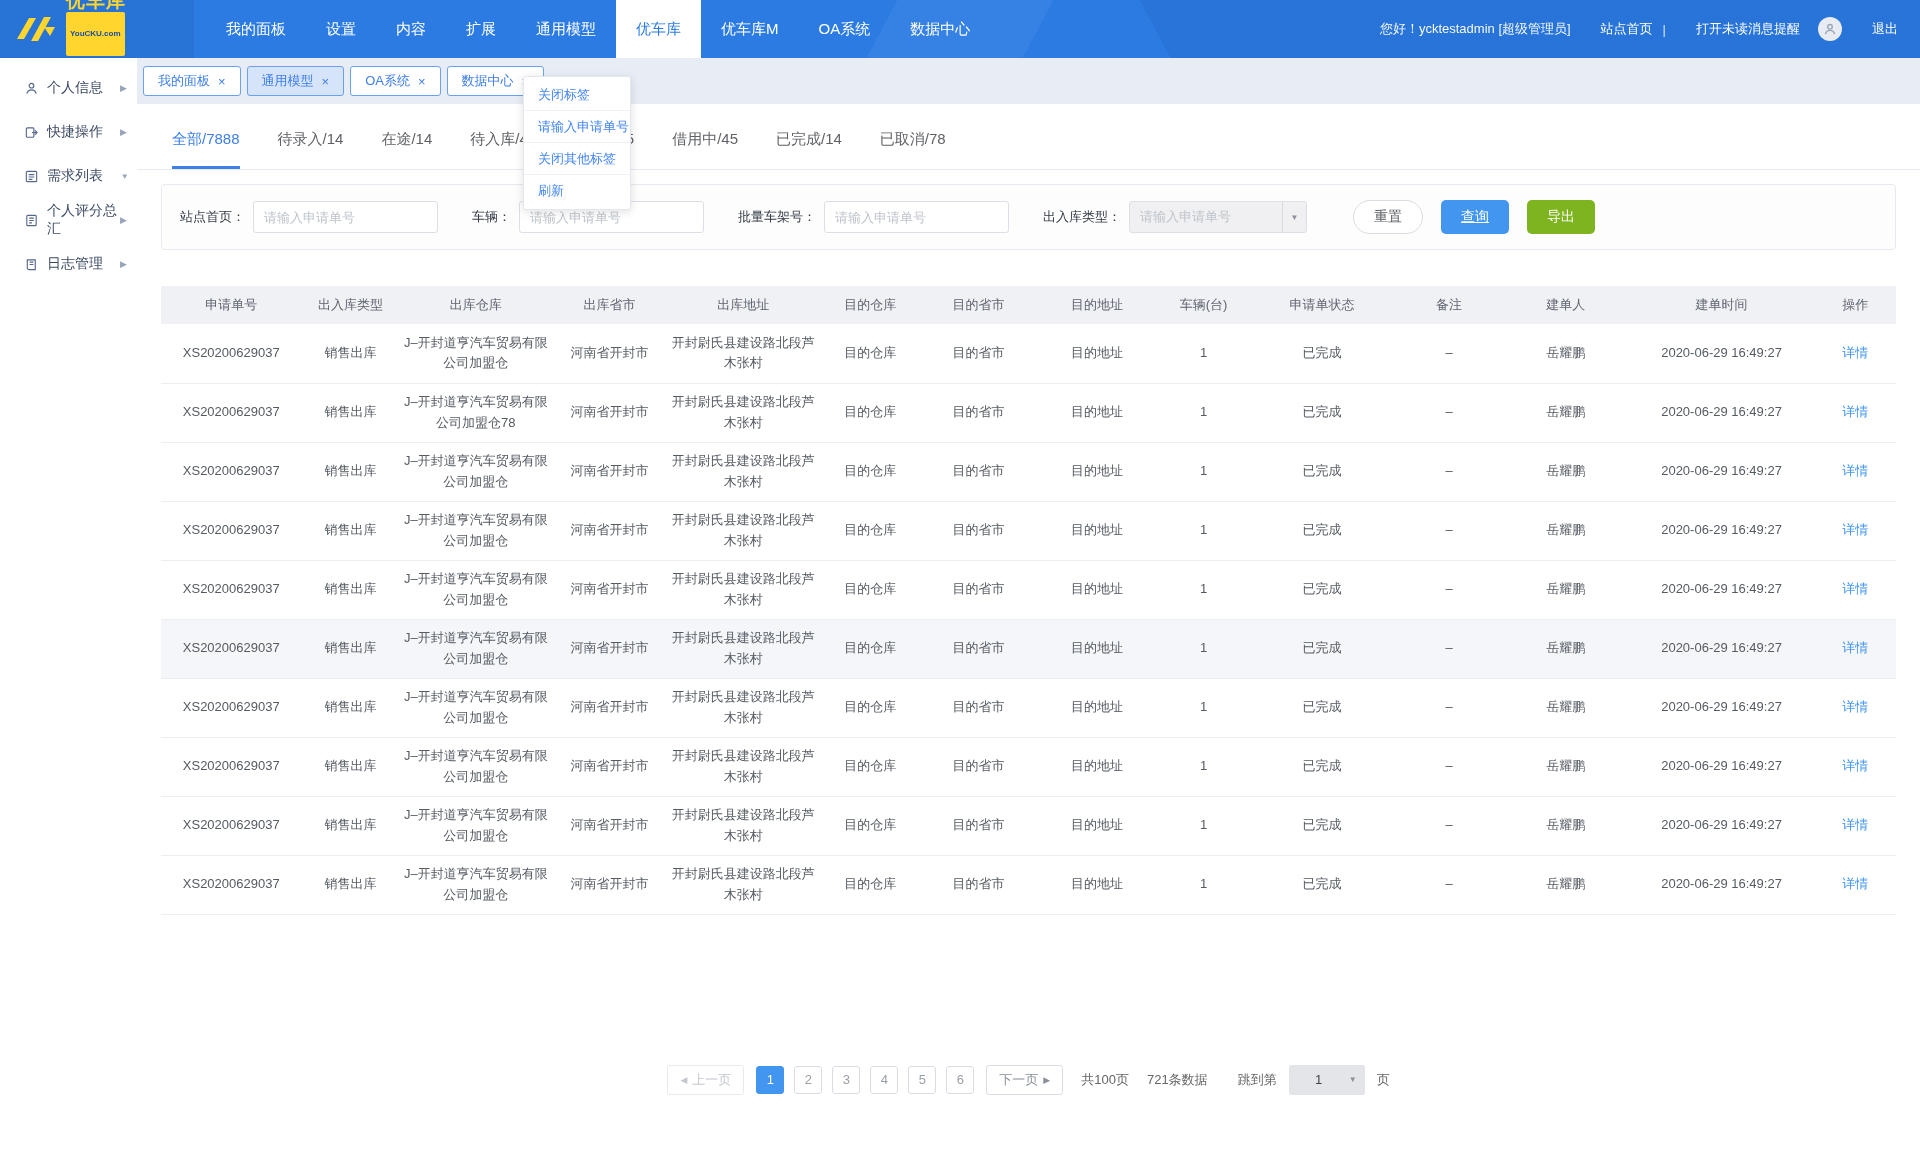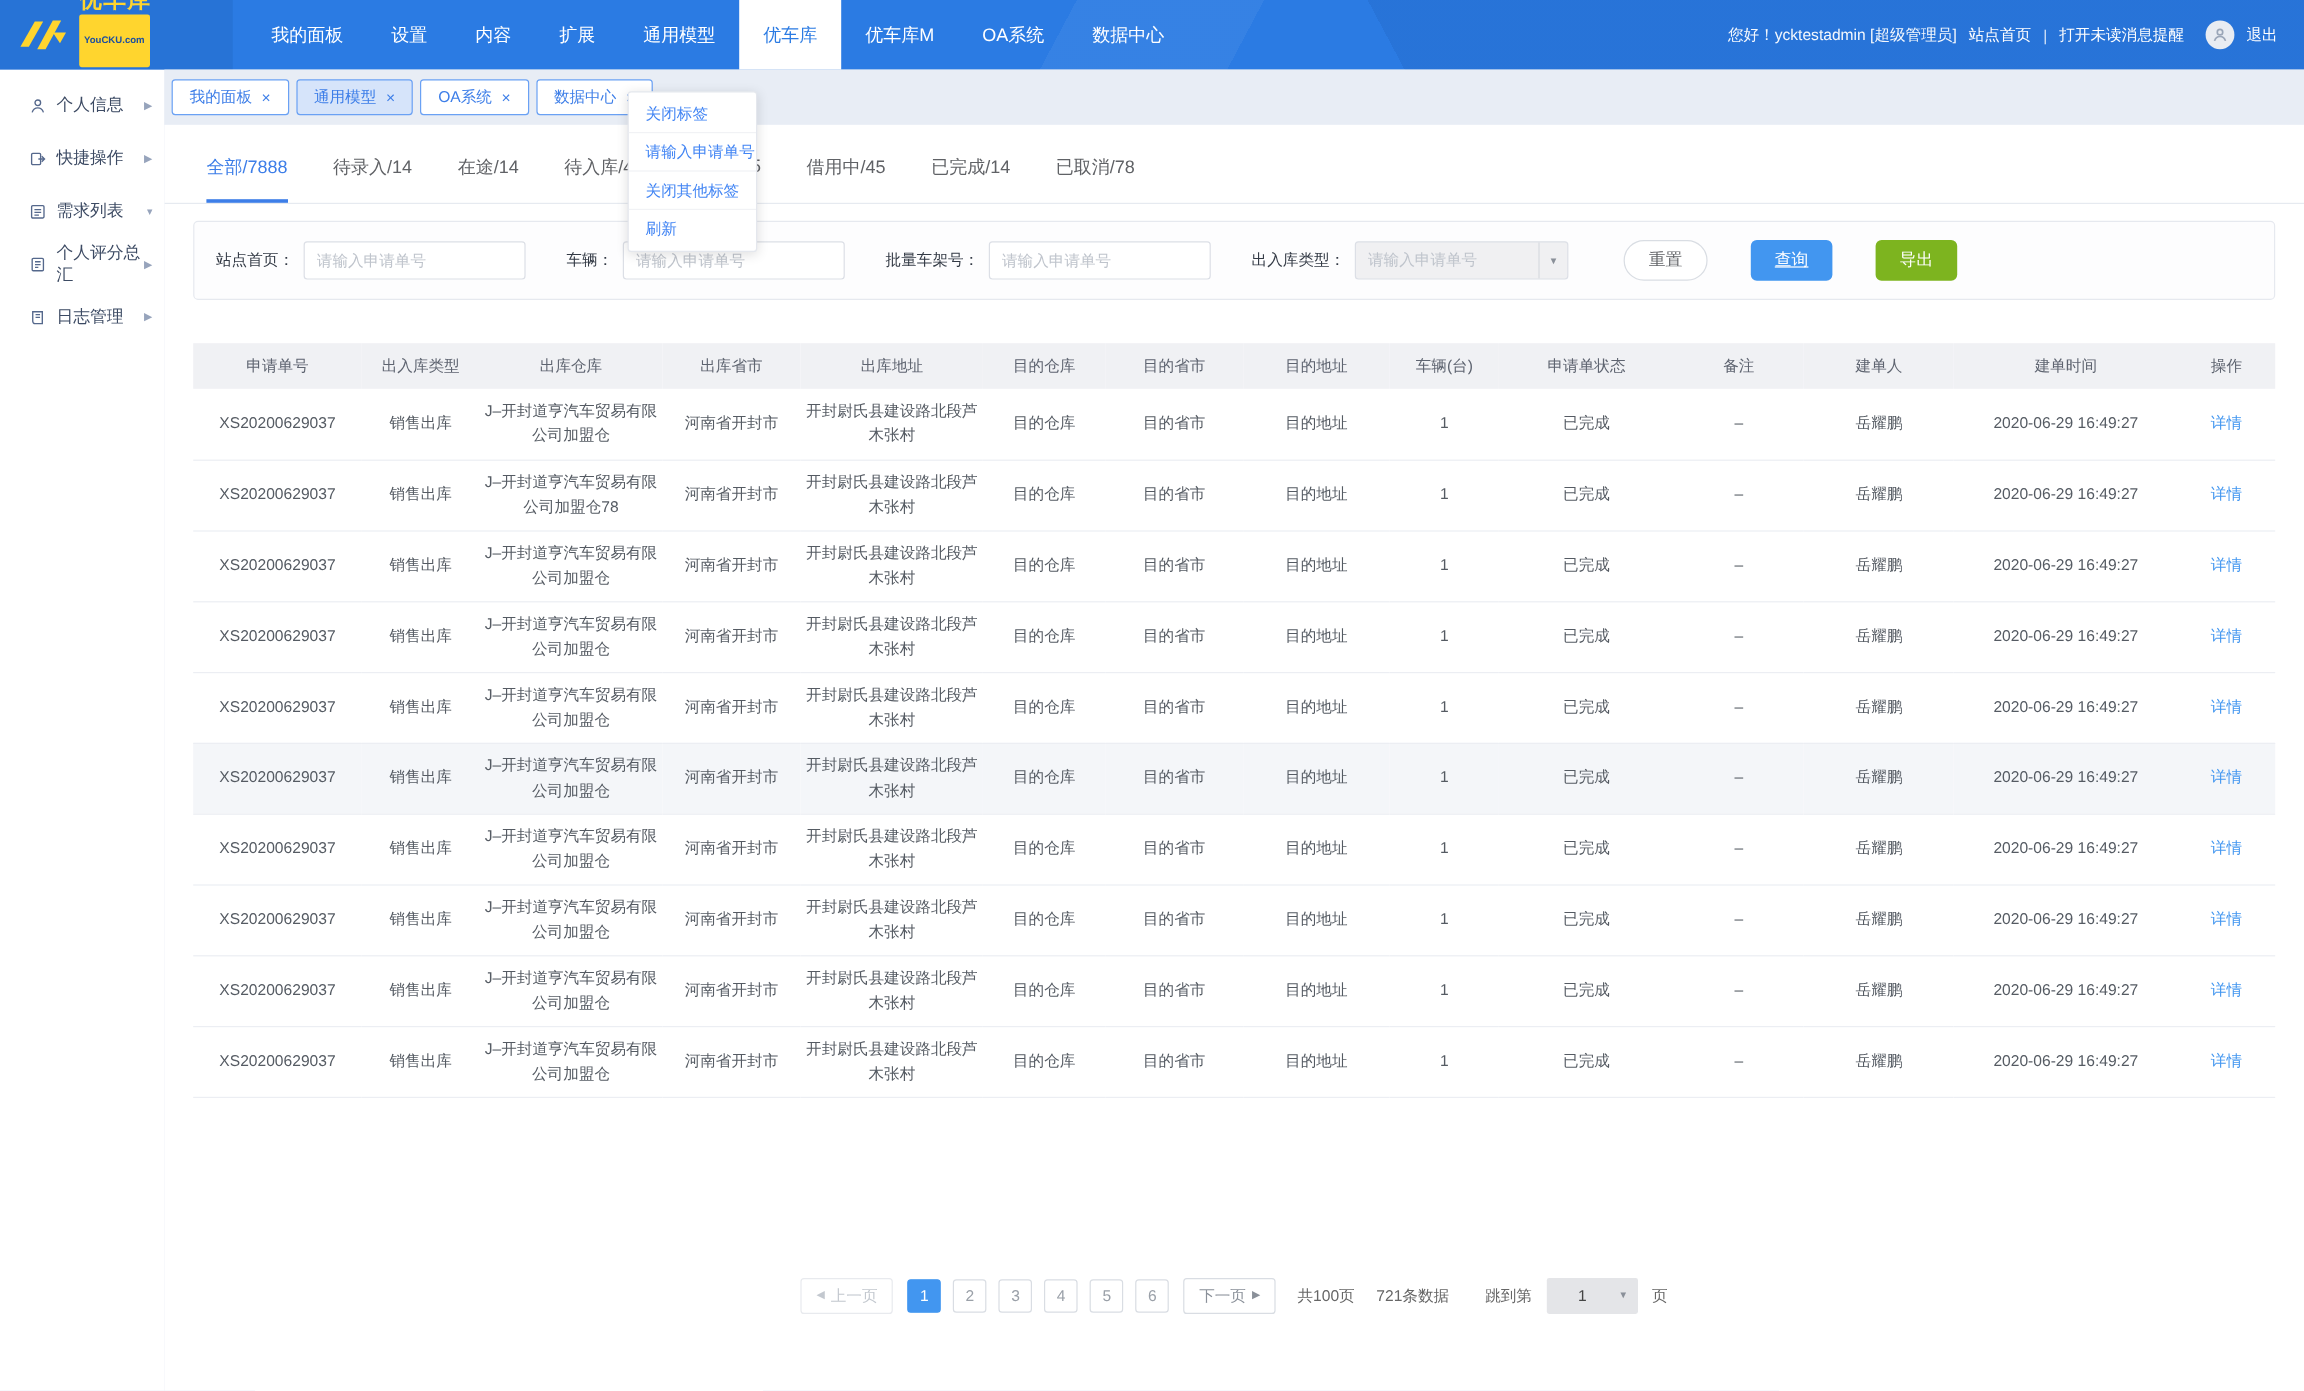--- a/index.html
+++ b/index.html
@@ -21,21 +21,21 @@
   .domain { display:inline-block; background:#FFD52E; color:#1C4FA0; font-weight:bold;
     font-size:8px; padding:18px 4px; border-radius:2px; margin-top:2px; }
   .tagline { color:rgba(255,255,255,.85); font-size:7.5px; letter-spacing:1.5px; margin-top:3px; }
   .nav-items { display:flex; align-items:stretch; margin-left:12px; }
   .nav-item { display:flex; align-items:center; padding:0 20px; font-size:15px;
     color:#fff; cursor:pointer; white-space:nowrap; }
   .nav-item.active { background:#fff; color:#2B7BE3; }
   .nav-right { margin-left:auto; display:flex; align-items:center; gap:10px;
     padding-right:22px; font-size:13px; }
   .greet { opacity:.95; }
-  .nav-link { color:#fff; cursor:pointer; text-decoration:none; }
+  .nav-link { color:#fff; cursor:pointer; text-decoration:none;margin-left:20px; }
   .sep { opacity:.8; }
   .avatar { width:24px; height:24px; border-radius:50%; background:#E8ECF2;
     display:flex; align-items:center; justify-content:center; margin-left:8px; cursor:pointer; }
   .avatar svg { width:14px; height:14px; stroke:#9AA6B8; fill:none; stroke-width:1.6; }
 
   
   .shell { display:flex; height:1101px; }
   .sidebar { width:137px; background:#fff; padding-top:8px; flex:none; }
   .sb-item { display:flex; align-items:center; height:44px; padding:0 10px 0 24px;
     font-size:14px; color:#3C4A63; cursor:pointer; }
@@ -75,21 +75,21 @@
   .finput { width:185px; height:32px; border:1px solid #DCDFE6; border-radius:3px;
     padding:0 10px; font-size:13px; color:#333; outline:none;
     font-family:"Liberation Sans","DejaVu Sans",sans-serif; }
   .finput::placeholder { color:#BFC4CC; }
   .fsel { width:178px; height:32px; border:1px solid #DCDFE6; border-radius:3px;
     background:#F0F0F2; display:flex; align-items:center; cursor:pointer; }
   .fsel .ph { flex:1; padding:0 10px; font-size:13px; color:#BFC4CC; white-space:nowrap;
     overflow:hidden; }
   .fsel .arrbox { width:24px; align-self:stretch; border-left:1px solid #D8DBE0;
     display:flex; align-items:center; justify-content:center; font-size:8px; color:#8A9099; }
-  .filter-btns { margin-left:46px; display:flex; align-items:center; gap:36px; }
+  .filter-btns { margin-left:46px; display:flex; align-items:center; gap:18px; }
   .btn { height:34px; padding:0 20px; font-size:14px; border-radius:5px; cursor:pointer;
     border:none; font-family:"Liberation Sans","DejaVu Sans",sans-serif; }
   .btn.reset { background:#fff; border:1px solid #D9DDE3; color:#606266; border-radius:17px; }
   .btn.search { background:#4296F0; color:#fff;text-decoration:underline; }
   .btn.export { background:#7DB41F; color:#fff; }
 
   
   .grid { width:calc(100% - 48px); margin:36px 24px 0 24px; border-collapse:collapse;
     table-layout:fixed; }
   .grid th { background:#F0F1F4; height:38px; font-size:13px; color:#5E6470;

